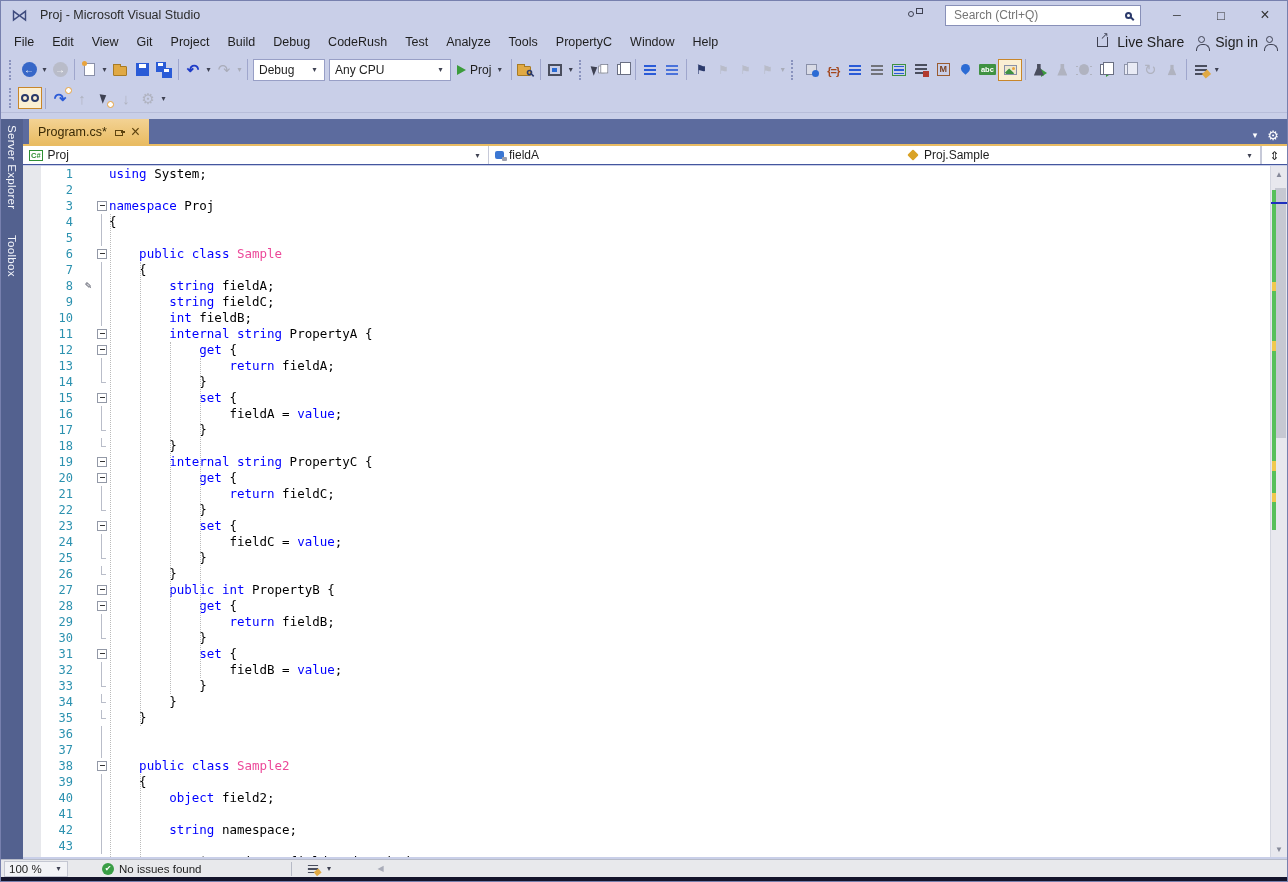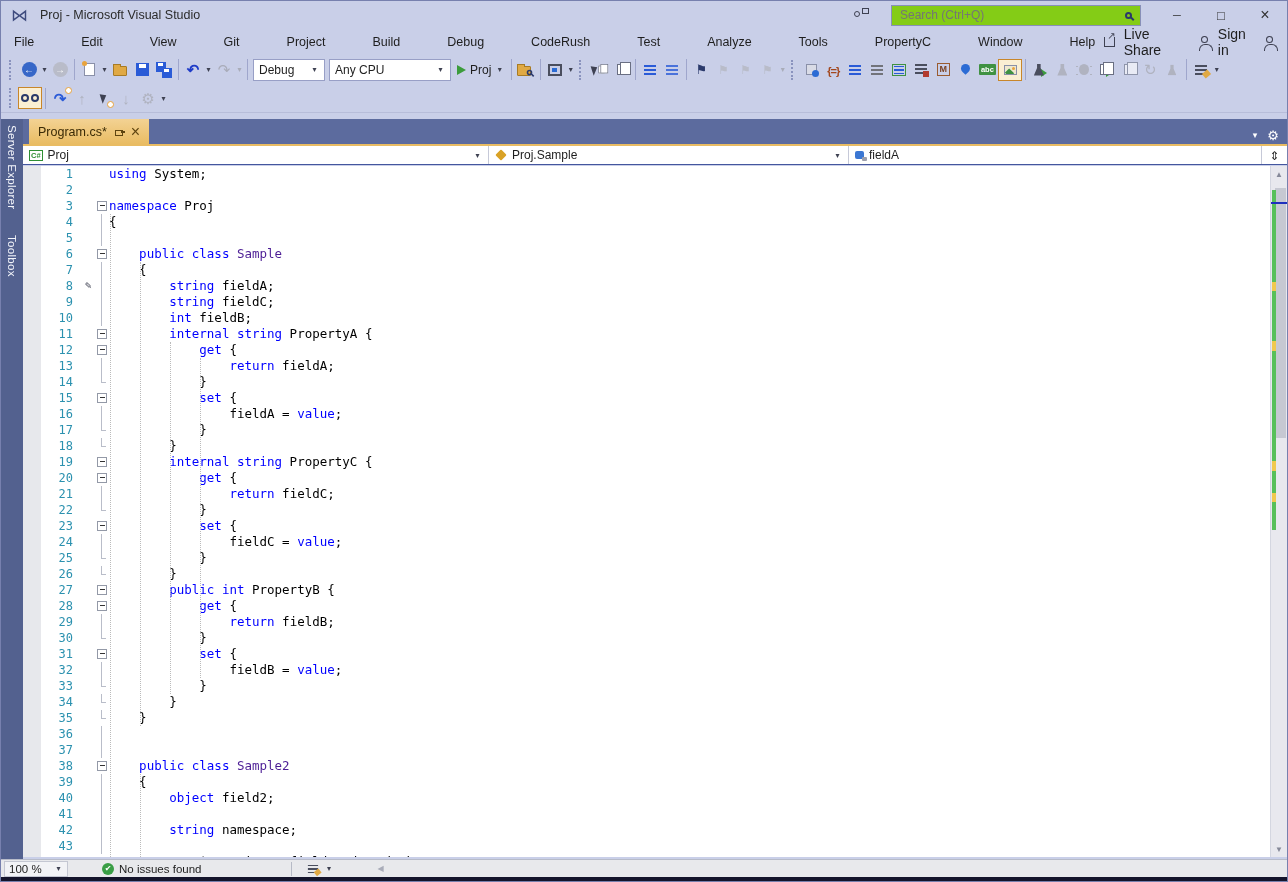--- a/index.html
+++ b/index.html
@@ -8,21 +8,21 @@
        font-family:"Liberation Sans",sans-serif;color:#1E1E1E;overflow:hidden;}
   
   .titlebar{position:absolute;top:0;left:0;right:0;height:28px;display:flex;align-items:center;}
   .g-logo::before{content:"⋈";}
   .vslogo{font-size:17px;color:#3E4B7E;margin:0 12px 0 10px;line-height:1;}
   .wtitle{font-size:12.5px;color:#2B2B2B;}
   .tright{margin-left:auto;display:flex;align-items:center;height:100%;}
   .fbicon{position:relative;width:16px;height:14px;margin-right:22px;}
   .fbicon .head{position:absolute;left:1px;top:3px;width:6px;height:6px;border:1.5px solid #3E4152;border-radius:50%;}
   .fbicon .bubble{position:absolute;right:0;top:0;width:7px;height:6px;border:1.5px solid #3E4152;}
-  .searchbox{width:250px;height:21px;background:#84cc16;border:1px solid #8890B8;display:flex;align-items:center;
+  .searchbox{width:196px;height:21px;background:#ffffff;border:1px solid #8890B8;display:flex;align-items:center;
              padding:0 6px;margin-right:14px;}
   .searchbox input{border:none;outline:none;flex:1;font-size:12px;color:#5A5A5A;background:transparent;
              font-family:"Liberation Sans",sans-serif;}
   .mag{width:7px;height:7px;border:2px solid #2B3A6B;border-radius:50%;position:relative;margin-right:2px;}
   .mag::after{content:"";position:absolute;width:2px;height:5px;background:#2B3A6B;transform:rotate(-45deg);bottom:-4px;right:-3px;}
   .winbtn{width:44px;height:28px;display:flex;align-items:center;justify-content:center;font-size:11px;color:#333;}
   .g-min::before{content:"─";} .g-max::before{content:"□";font-size:13px;} .g-x::before{content:"×";font-size:16px;}
   
   .menubar{position:absolute;top:28px;left:0;right:0;height:26px;display:flex;align-items:center;font-size:12.5px;padding-left:4px;}
   .mitem{padding:3px 9px;}
@@ -132,21 +132,21 @@
   .ln{width:40px;flex:none;text-align:right;padding-right:8px;color:#2B91AF;font-size:12px;}
   .mk{width:14px;flex:none;color:#3E4152;font-size:11px;text-align:center;}
   .g-pen::before{content:"✎";}
   .fold{width:14px;flex:none;position:relative;height:16px;}
   .fold.box::before{content:"";position:absolute;left:2px;top:3px;width:8px;height:8px;border:1px solid #9399A7;background:#fff;}
   .fold.box::after{content:"";position:absolute;left:4.5px;top:7px;width:5px;height:1px;background:#333;}
   .fold.vline::before{content:"";position:absolute;left:6px;top:0;width:1px;height:16px;background:#B9BDC9;}
   .fold.end::before{content:"";position:absolute;left:6px;top:0;width:1px;height:9px;background:#B9BDC9;}
   .fold.end::after{content:"";position:absolute;left:6px;top:8px;width:5px;height:1px;background:#B9BDC9;}
   .codetext{white-space:pre;}
-  .kw{color:#0000FF;} .pl{color:#000;} .ty{color:#4c1d95;} .dir{color:#808080;}
+  .kw{color:#0000FF;} .pl{color:#000;} .ty{color:#ec4899;} .dir{color:#808080;}
   
   .vscroll{position:absolute;top:165px;right:0;width:17px;bottom:24px;background:#E8E8EE;border-left:1px solid #D4D6E0;}
   .sarrow{position:absolute;left:0;width:100%;height:16px;display:flex;align-items:center;justify-content:center;font-size:8px;color:#868999;}
   .g-sup::before{content:"▲";} .g-sdn::before{content:"▼";} .g-sleft::before{content:"◀";}
   .track{position:absolute;left:0;right:0;top:16px;bottom:16px;}
   .thumb{position:absolute;left:4px;right:1px;background:#C6C8D2;}
   .mark{position:absolute;left:1px;width:4px;}
   .caretmark{position:absolute;left:0;right:0;height:2px;background:#1F2FBE;}
   
   .statusrow{position:absolute;left:0;right:0;top:858px;height:18px;background:#E8E9EC;border-top:1px solid #B7BBC9;display:flex;align-items:center;font-size:11.5px;}
@@ -175,21 +175,21 @@
         <input placeholder="Search (Ctrl+Q)" style="">
         <span class="mag"></span>
       </div>
       <span class="winbtn g-min"></span>
       <span class="winbtn g-max"></span>
       <span class="winbtn g-x"></span>
     </div>
   </div>
 
   <div class="menubar">
-    <span style="display:flex;gap:29px;">
+    <span style="display:flex;">
         <span class="mitem">File</span>
         <span class="mitem">Edit</span>
         <span class="mitem">View</span>
         <span class="mitem">Git</span>
         <span class="mitem">Project</span>
         <span class="mitem">Build</span>
         <span class="mitem">Debug</span>
         <span class="mitem">CodeRush</span>
         <span class="mitem">Test</span>
         <span class="mitem">Analyze</span>
@@ -403,28 +403,28 @@
     </div>
   </div>
   <div class="goldline"></div>
 
   <div class="navbar">
     <div class="navsec ns1">
       <span class="i-csharp"></span>
       <span>Proj</span>
       <span class="caret g-caret"></span>
     </div>
+    <div class="navsec ns3" style="border-right:none;">
+      <span class="i-field"></span>
+      <span>fieldA</span>
+    </div>
     <div class="navsec ns2">
       <span class="i-class"></span>
       <span>Proj.Sample</span>
       <span class="caret g-caret"></span>
-    </div>
-    <div class="navsec ns3" style="border-right:none;">
-      <span class="i-field"></span>
-      <span>fieldA</span>
     </div>
     <div class="splitbtn">
         <span class="g-split"></span>
       </div>
   </div>
 
   <div class="editor">
     <div class="bpmargin"></div>
     <div class="lines">
         <div class="line">

